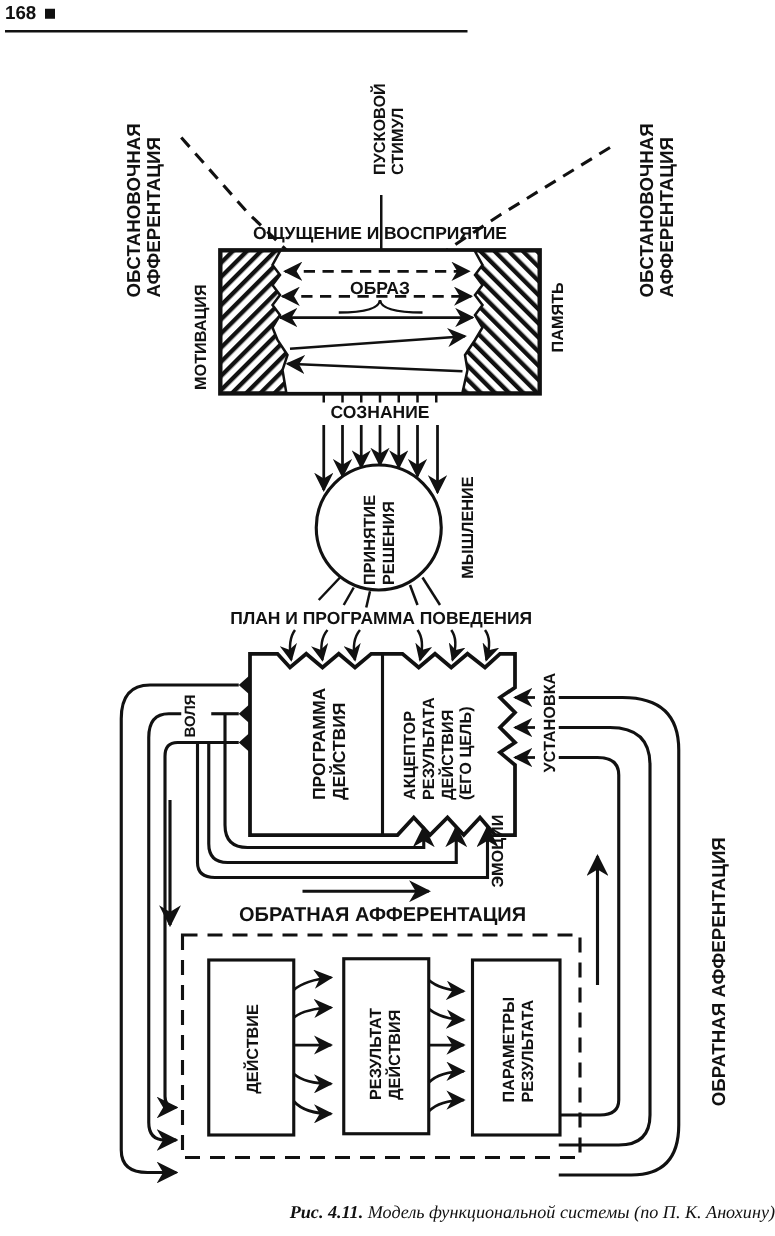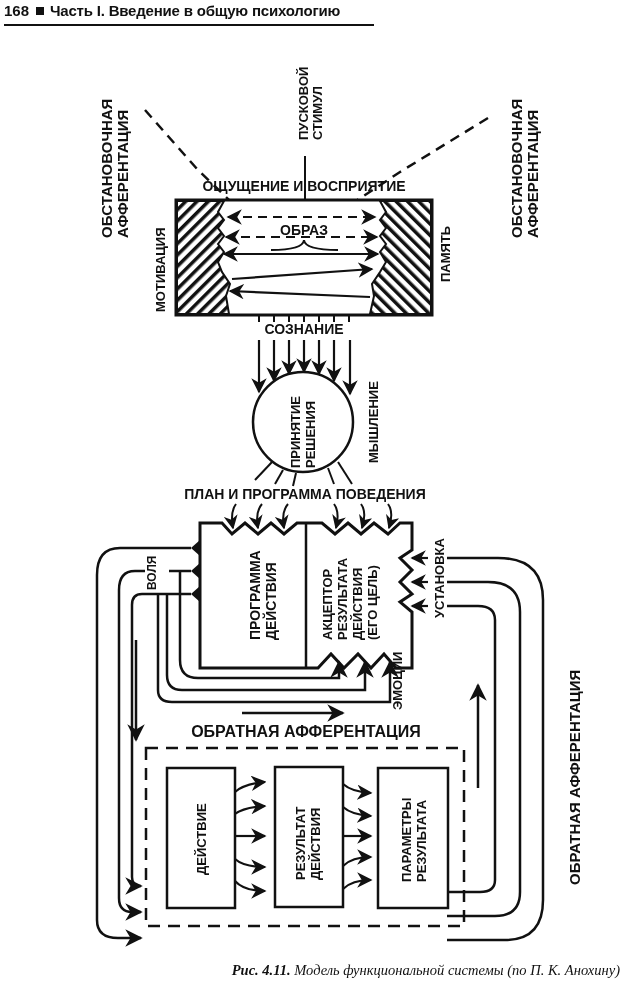--- a/index.html
+++ b/index.html
@@ -12,21 +12,20 @@
   svg text { font-family: "Liberation Sans", "DejaVu Sans", sans-serif; font-weight: bold; fill: #111; }
   .caption { position: absolute; left: 0; width: 620px; top: 962px; text-align: right; font-family: "Liberation Serif", "DejaVu Serif", serif; font-style: italic; font-size: 14.5px; }
   .caption b { font-weight: bold; }
 </style>
 </head>
 <body>
 
 <div class="header">
   <span class="pnum">168</span>
   <span class="sq"></span>
-  <span class="ttl">Часть I. Введение в общую психологию</span>
 </div>
 
 <svg id="diagram" width="620" height="989" viewBox="0 0 620 989">
   <defs>
     <pattern id="hatchL" patternUnits="userSpaceOnUse" width="8" height="8" patternTransform="rotate(45)">
       <rect width="8" height="8" fill="#fff"></rect>
       <rect width="3.5" height="8" fill="#111"></rect>
     </pattern>
     <pattern id="hatchR" patternUnits="userSpaceOnUse" width="8" height="8" patternTransform="rotate(-45)">
       <rect width="8" height="8" fill="#fff"></rect>

